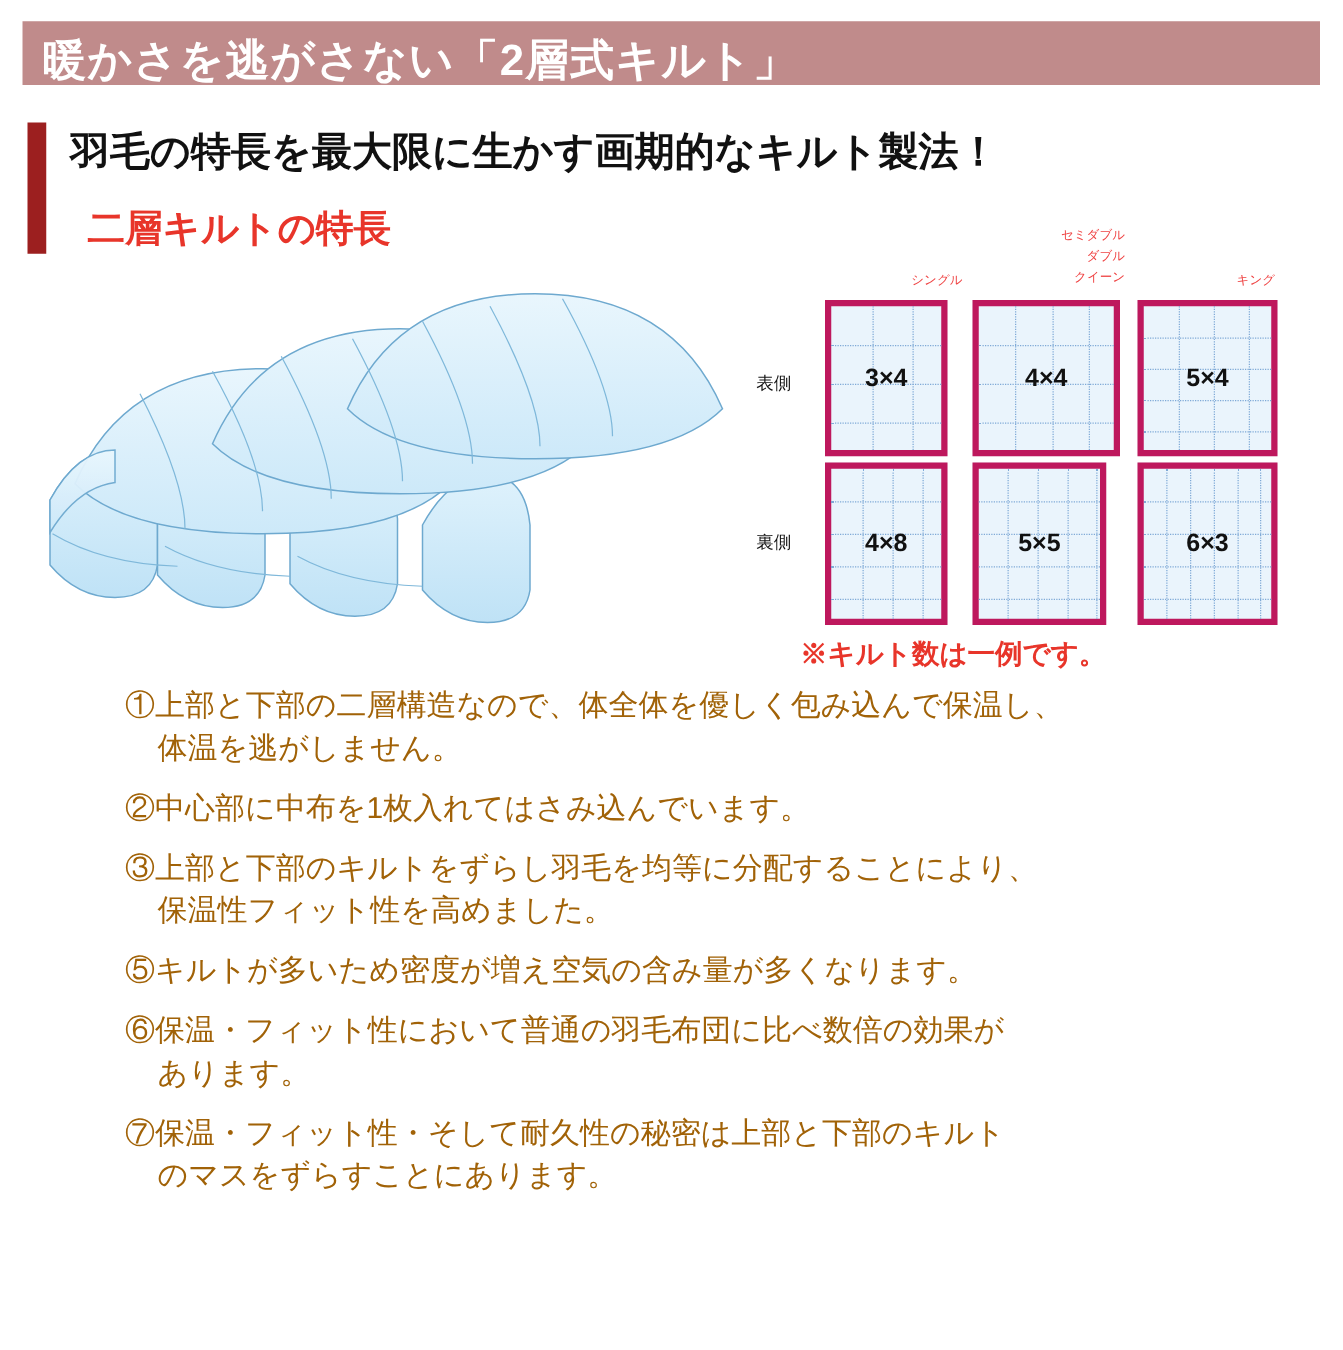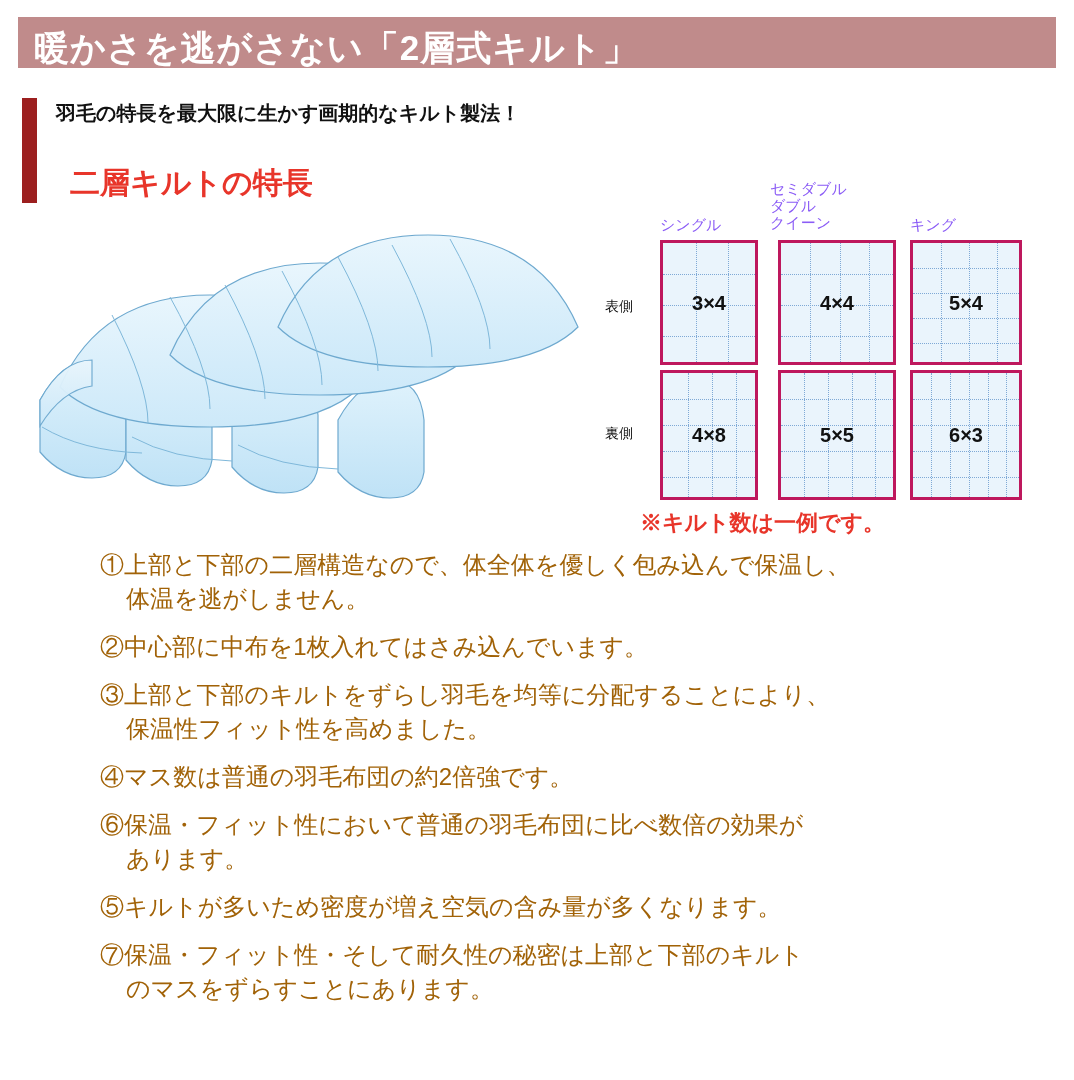--- a/index.html
+++ b/index.html
@@ -43,21 +43,21 @@
     left: 22px;
     top: 98px;
     width: 15px;
     height: 105px;
     background: #9c1f1f;
   }
   .heading-main {
     position: absolute;
     left: 56px;
     top: 100px;
-    font-size: 20px;
+    font-size: 32px;
     font-weight: bold;
     color: #111111;
     letter-spacing: 0px;
     white-space: nowrap;
   }
   .heading-sub {
     position: absolute;
     left: 70px;
     top: 163px;
     font-size: 30px;
@@ -78,36 +78,36 @@
   
   .chart {
     position: absolute;
     left: 600px;
     top: 170px;
     width: 460px;
     height: 360px;
   }
   .col-label {
     position: absolute;
-    font-size: 15px;
-    color: #8b5cf6;
-    text-align: left;
+    font-size: 10px;
+    color: #ef4444;
+    text-align: right;
     line-height: 17px;
     white-space: nowrap;
   }
   .row-label {
     position: absolute;
     font-size: 14px;
     font-weight: normal;
     color: #111111;
     white-space: nowrap;
   }
   .cell {
     position: absolute;
-    border: 3px solid #be185d;
+    border: 5px solid #be185d;
     background: #eaf4fc;
     box-sizing: border-box;
   }
   .cell-text {
     position: absolute;
     left: 0;
     right: 0;
     top: 50%;
     transform: translateY(-50%);
     text-align: center;
@@ -263,21 +263,21 @@
     <div class="gridline" style="top:26px;"></div>
     <div class="gridline" style="top:52px;"></div>
     <div class="gridline" style="top:78px;"></div>
     <div class="gridline" style="top:104px;"></div>
     <div class="gridline-v" style="left:25px;"></div>
     <div class="gridline-v" style="left:49px;"></div>
     <div class="gridline-v" style="left:73px;"></div>
     <div class="cell-text">4×8</div>
   </div>
 
-  <div class="cell" style="left:178px; top:200px; width:118px; height:130px;">
+  <div class="cell" style="left:178px; top:200px; width:107px; height:130px;">
     <div class="gridline" style="top:26px;"></div>
     <div class="gridline" style="top:52px;"></div>
     <div class="gridline" style="top:78px;"></div>
     <div class="gridline" style="top:104px;"></div>
     <div class="gridline-v" style="left:23px;"></div>
     <div class="gridline-v" style="left:47px;"></div>
     <div class="gridline-v" style="left:71px;"></div>
     <div class="gridline-v" style="left:94px;"></div>
     <div class="cell-text">5×5</div>
   </div>
@@ -304,26 +304,23 @@
     <span class="l2">体温を逃がしません。</span>
   </div>
   <div class="list-item">
     <span>②中心部に中布を1枚入れてはさみ込んでいます。</span>
   </div>
   <div class="list-item">
     <span>③上部と下部のキルトをずらし羽毛を均等に分配することにより、</span>
     <span class="l2">保温性フィット性を高めました。</span>
   </div>
   <div class="list-item">
-    <span>④マス数は普通の羽毛布団の約2倍強です。</span>
+    <span>⑤キルトが多いため密度が増え空気の含み量が多くなります。</span>
   </div>
   <div class="list-item">
     <span>⑥保温・フィット性において普通の羽毛布団に比べ数倍の効果が</span>
     <span class="l2">あります。</span>
   </div>
   <div class="list-item">
-    <span>⑤キルトが多いため密度が増え空気の含み量が多くなります。</span>
-  </div>
-  <div class="list-item">
     <span>⑦保温・フィット性・そして耐久性の秘密は上部と下部のキルト</span>
     <span class="l2">のマスをずらすことにあります。</span>
   </div>
 </div>
 
 </body></html>

